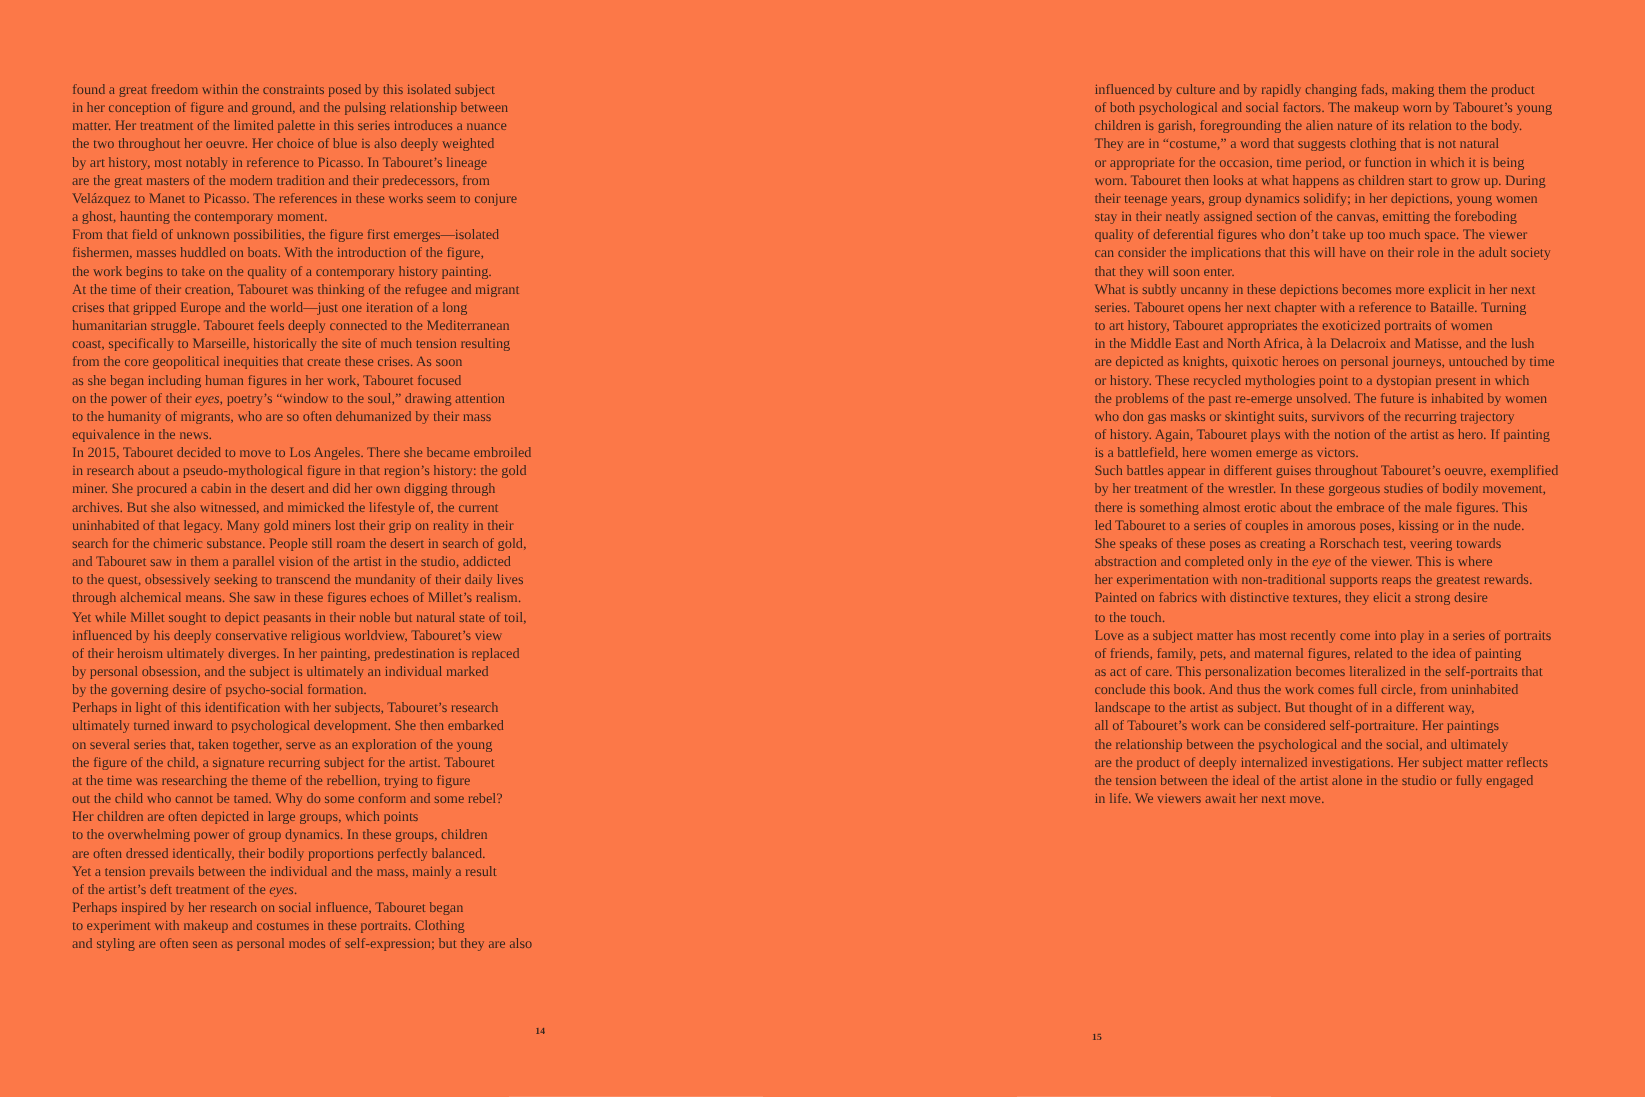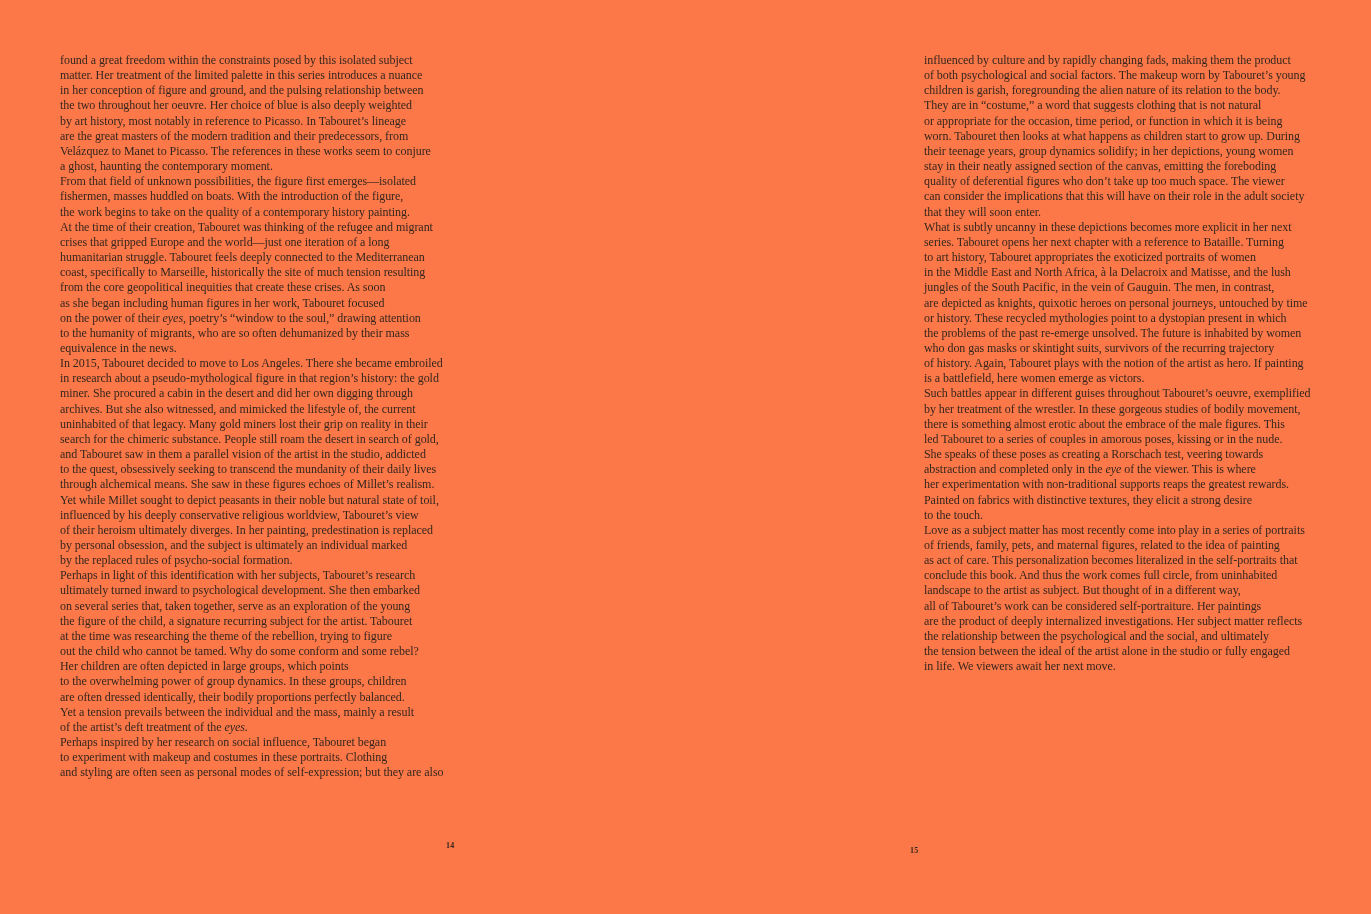--- a/index.html
+++ b/index.html
@@ -11,58 +11,58 @@
   }
   .spread {
     position: relative;
     width: 1371px;
     height: 914px;
     background: var(--bg, #fc7848);
     color: var(--fg, #35261e);
   }
   .page {
     position: absolute;
-    top: 2px;
+    top: 16px;
     width: 685px;
     height: 710px;
   }
   .page.left  { left: 0; }
   .page.right { left: 685px; }
   .text-col {
     position: absolute;
     font-size: 12px;
     line-height: 15.17px;
     letter-spacing: -0.05px;
   }
   .text-col .line {
     white-space: nowrap;
     height: 15.17px;
   }
   .text-col .line i { font-style: italic; }
   #left-col  { left: 60px;  top: 51px; width: 400px; }
-  #right-col { left: 227px; top: 51px; width: 404px; margin-left: 12px; } 
+  #right-col { left: 227px; top: 51px; width: 404px; } 
   .page-num {
     position: absolute;
     font-size: 8px;
     font-weight: bold;
     letter-spacing: 0.2px;
   }
   #left-num  { left: 446px; top: 839px; }
   #right-num { left: 225px; top: 844px; } 
 </style>
 </head>
 <body>
 
 <div class="spread" style="--bg: #fc7848; --fg: #35261e;">
 
   <section class="page left">
     <div id="left-col" class="text-col">
         <div class="line">found a great freedom within the constraints posed by this isolated subject</div>
+        <div class="line">in her conception of figure and ground, and the pulsing relationship between</div>
         <div class="line">matter. Her treatment of the limited palette in this series introduces a nuance</div>
-        <div class="line">in her conception of figure and ground, and the pulsing relationship between</div>
         <div class="line">the two throughout her oeuvre. Her choice of blue is also deeply weighted</div>
         <div class="line">by art history, most notably in reference to Picasso. In Tabouret’s lineage</div>
         <div class="line">are the great masters of the modern tradition and their predecessors, from</div>
         <div class="line">Velázquez to Manet to Picasso. The references in these works seem to conjure</div>
         <div class="line">a ghost, haunting the contemporary moment.</div>
         <div class="line">From that field of unknown possibilities, the figure first emerges—isolated</div>
         <div class="line">fishermen, masses huddled on boats. With the introduction of the figure,</div>
         <div class="line">the work begins to take on the quality of a contemporary history painting.</div>
         <div class="line">At the time of their creation, Tabouret was thinking of the refugee and migrant</div>
         <div class="line">crises that gripped Europe and the world—just one iteration of a long</div>
@@ -79,21 +79,21 @@
         <div class="line">archives. But she also witnessed, and mimicked the lifestyle of, the current</div>
         <div class="line">uninhabited of that legacy. Many gold miners lost their grip on reality in their</div>
         <div class="line">search for the chimeric substance. People still roam the desert in search of gold,</div>
         <div class="line">and Tabouret saw in them a parallel vision of the artist in the studio, addicted</div>
         <div class="line">to the quest, obsessively seeking to transcend the mundanity of their daily lives</div>
         <div class="line">through alchemical means. She saw in these figures echoes of Millet’s realism.</div>
         <div class="line">Yet while Millet sought to depict peasants in their noble but natural state of toil,</div>
         <div class="line">influenced by his deeply conservative religious worldview, Tabouret’s view</div>
         <div class="line">of their heroism ultimately diverges. In her painting, predestination is replaced</div>
         <div class="line">by personal obsession, and the subject is ultimately an individual marked</div>
-        <div class="line">by the replaced rules of psycho-social formation.</div>
+        <div class="line">by the governing desire of psycho-social formation.</div>
         <div class="line">Perhaps in light of this identification with her subjects, Tabouret’s research</div>
         <div class="line">ultimately turned inward to psychological development. She then embarked</div>
         <div class="line">on several series that, taken together, serve as an exploration of the young</div>
         <div class="line">the figure of the child, a signature recurring subject for the artist. Tabouret</div>
         <div class="line">at the time was researching the theme of the rebellion, trying to figure</div>
         <div class="line">out the child who cannot be tamed. Why do some conform and some rebel?</div>
         <div class="line">Her children are often depicted in large groups, which points</div>
         <div class="line">to the overwhelming power of group dynamics. In these groups, children</div>
         <div class="line">are often dressed identically, their bodily proportions perfectly balanced.</div>
         <div class="line">Yet a tension prevails between the individual and the mass, mainly a result</div>
@@ -115,21 +115,20 @@
         <div class="line">worn. Tabouret then looks at what happens as children start to grow up. During</div>
         <div class="line">their teenage years, group dynamics solidify; in her depictions, young women</div>
         <div class="line">stay in their neatly assigned section of the canvas, emitting the foreboding</div>
         <div class="line">quality of deferential figures who don’t take up too much space. The viewer</div>
         <div class="line">can consider the implications that this will have on their role in the adult society</div>
         <div class="line">that they will soon enter.</div>
         <div class="line">What is subtly uncanny in these depictions becomes more explicit in her next</div>
         <div class="line">series. Tabouret opens her next chapter with a reference to Bataille. Turning</div>
         <div class="line">to art history, Tabouret appropriates the exoticized portraits of women</div>
         <div class="line">in the Middle East and North Africa, à la Delacroix and Matisse, and the lush</div>
-        <div class="line">jungles of the South Pacific, in the vein of Gauguin. The men, in contrast,</div>
         <div class="line">are depicted as knights, quixotic heroes on personal journeys, untouched by time</div>
         <div class="line">or history. These recycled mythologies point to a dystopian present in which</div>
         <div class="line">the problems of the past re-emerge unsolved. The future is inhabited by women</div>
         <div class="line">who don gas masks or skintight suits, survivors of the recurring trajectory</div>
         <div class="line">of history. Again, Tabouret plays with the notion of the artist as hero. If painting</div>
         <div class="line">is a battlefield, here women emerge as victors.</div>
         <div class="line">Such battles appear in different guises throughout Tabouret’s oeuvre, exemplified</div>
         <div class="line">by her treatment of the wrestler. In these gorgeous studies of bodily movement,</div>
         <div class="line">there is something almost erotic about the embrace of the male figures. This</div>
         <div class="line">led Tabouret to a series of couples in amorous poses, kissing or in the nude.</div>
@@ -137,21 +136,21 @@
         <div class="line">abstraction and completed only in the <i>eye</i> of the viewer. This is where</div>
         <div class="line">her experimentation with non-traditional supports reaps the greatest rewards.</div>
         <div class="line">Painted on fabrics with distinctive textures, they elicit a strong desire</div>
         <div class="line">to the touch.</div>
         <div class="line">Love as a subject matter has most recently come into play in a series of portraits</div>
         <div class="line">of friends, family, pets, and maternal figures, related to the idea of painting</div>
         <div class="line">as act of care. This personalization becomes literalized in the self-portraits that</div>
         <div class="line">conclude this book. And thus the work comes full circle, from uninhabited</div>
         <div class="line">landscape to the artist as subject. But thought of in a different way,</div>
         <div class="line">all of Tabouret’s work can be considered self-portraiture. Her paintings</div>
+        <div class="line">the relationship between the psychological and the social, and ultimately</div>
         <div class="line">are the product of deeply internalized investigations. Her subject matter reflects</div>
-        <div class="line">the relationship between the psychological and the social, and ultimately</div>
         <div class="line">the tension between the ideal of the artist alone in the studio or fully engaged</div>
         <div class="line">in life. We viewers await her next move.</div>
       </div>
     <div id="right-num" class="page-num">15</div>
   </section>
 
 </div>
 
 </body></html>

